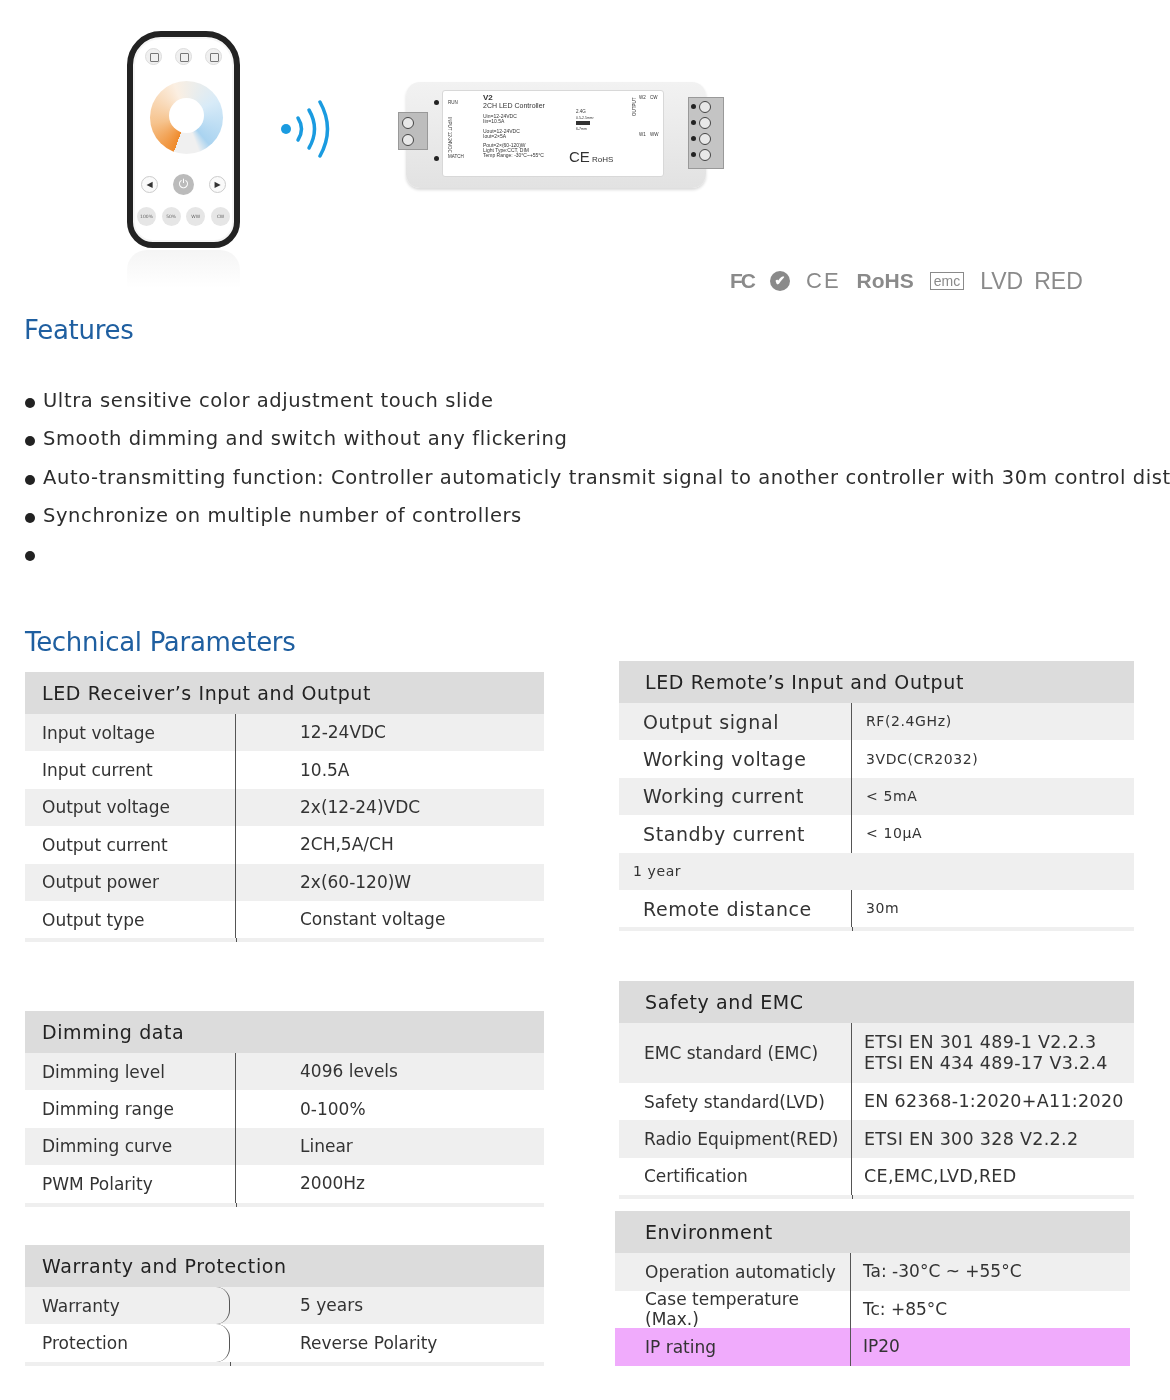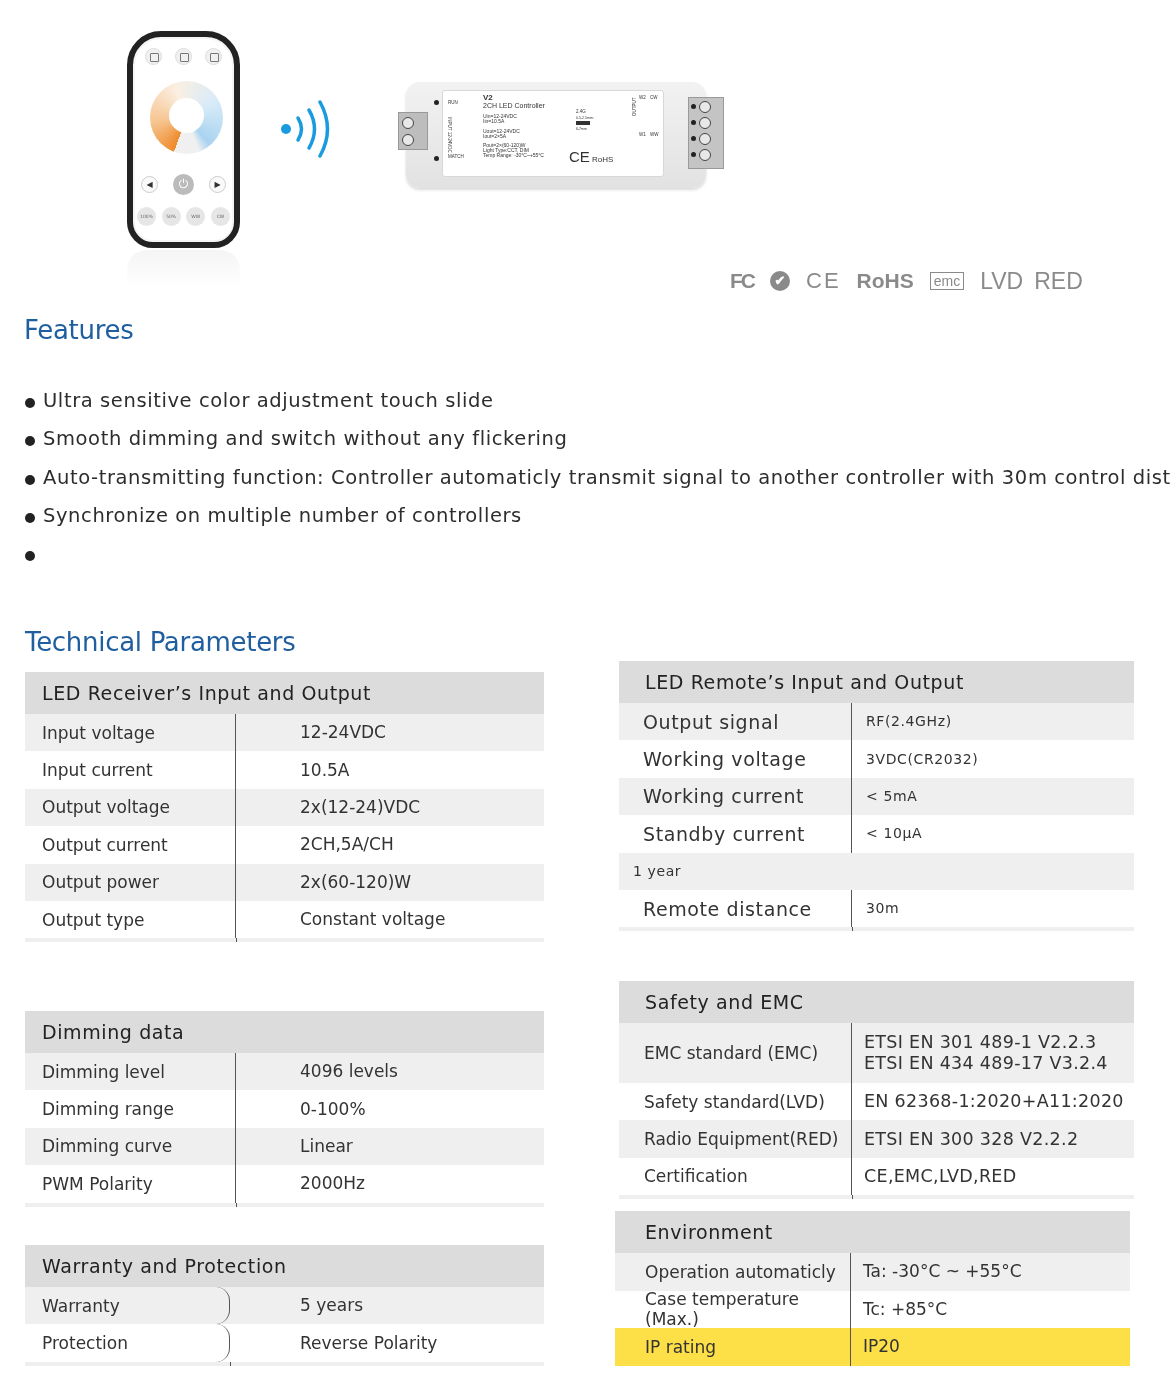--- a/index.html
+++ b/index.html
@@ -99,21 +99,21 @@
   .t-safety .cell-l { width: 233px; padding-left: 25px; }
   .t-safety .cell-r { padding-left: 12px; font-size: 17.5px; letter-spacing: 0.3px; }
   .t-safety .row.tall { height: 60px; }
   .t-safety .tfoot::before { left: 0; width: 233px; }
 
   .t-env { left: 615px; top: 1211px; width: 515px; }
   .t-env .thead { padding-left: 30px; }
   .t-env .cell-l { width: 236px; padding-left: 30px; }
   .t-env .cell-r { padding-left: 12px; }
   .t-env .row { height: 37.5px; }
-  .t-env .row:last-child { background: #fde047; }
+  .t-env .row:last-child { background: #f0abfc; }
 </style>
 </head>
 <body>
 
 <div class="remote">
   <div class="mem-row">
     <div class="mem-btn"></div>
     <div class="mem-btn"></div>
     <div class="mem-btn"></div>
   </div>

